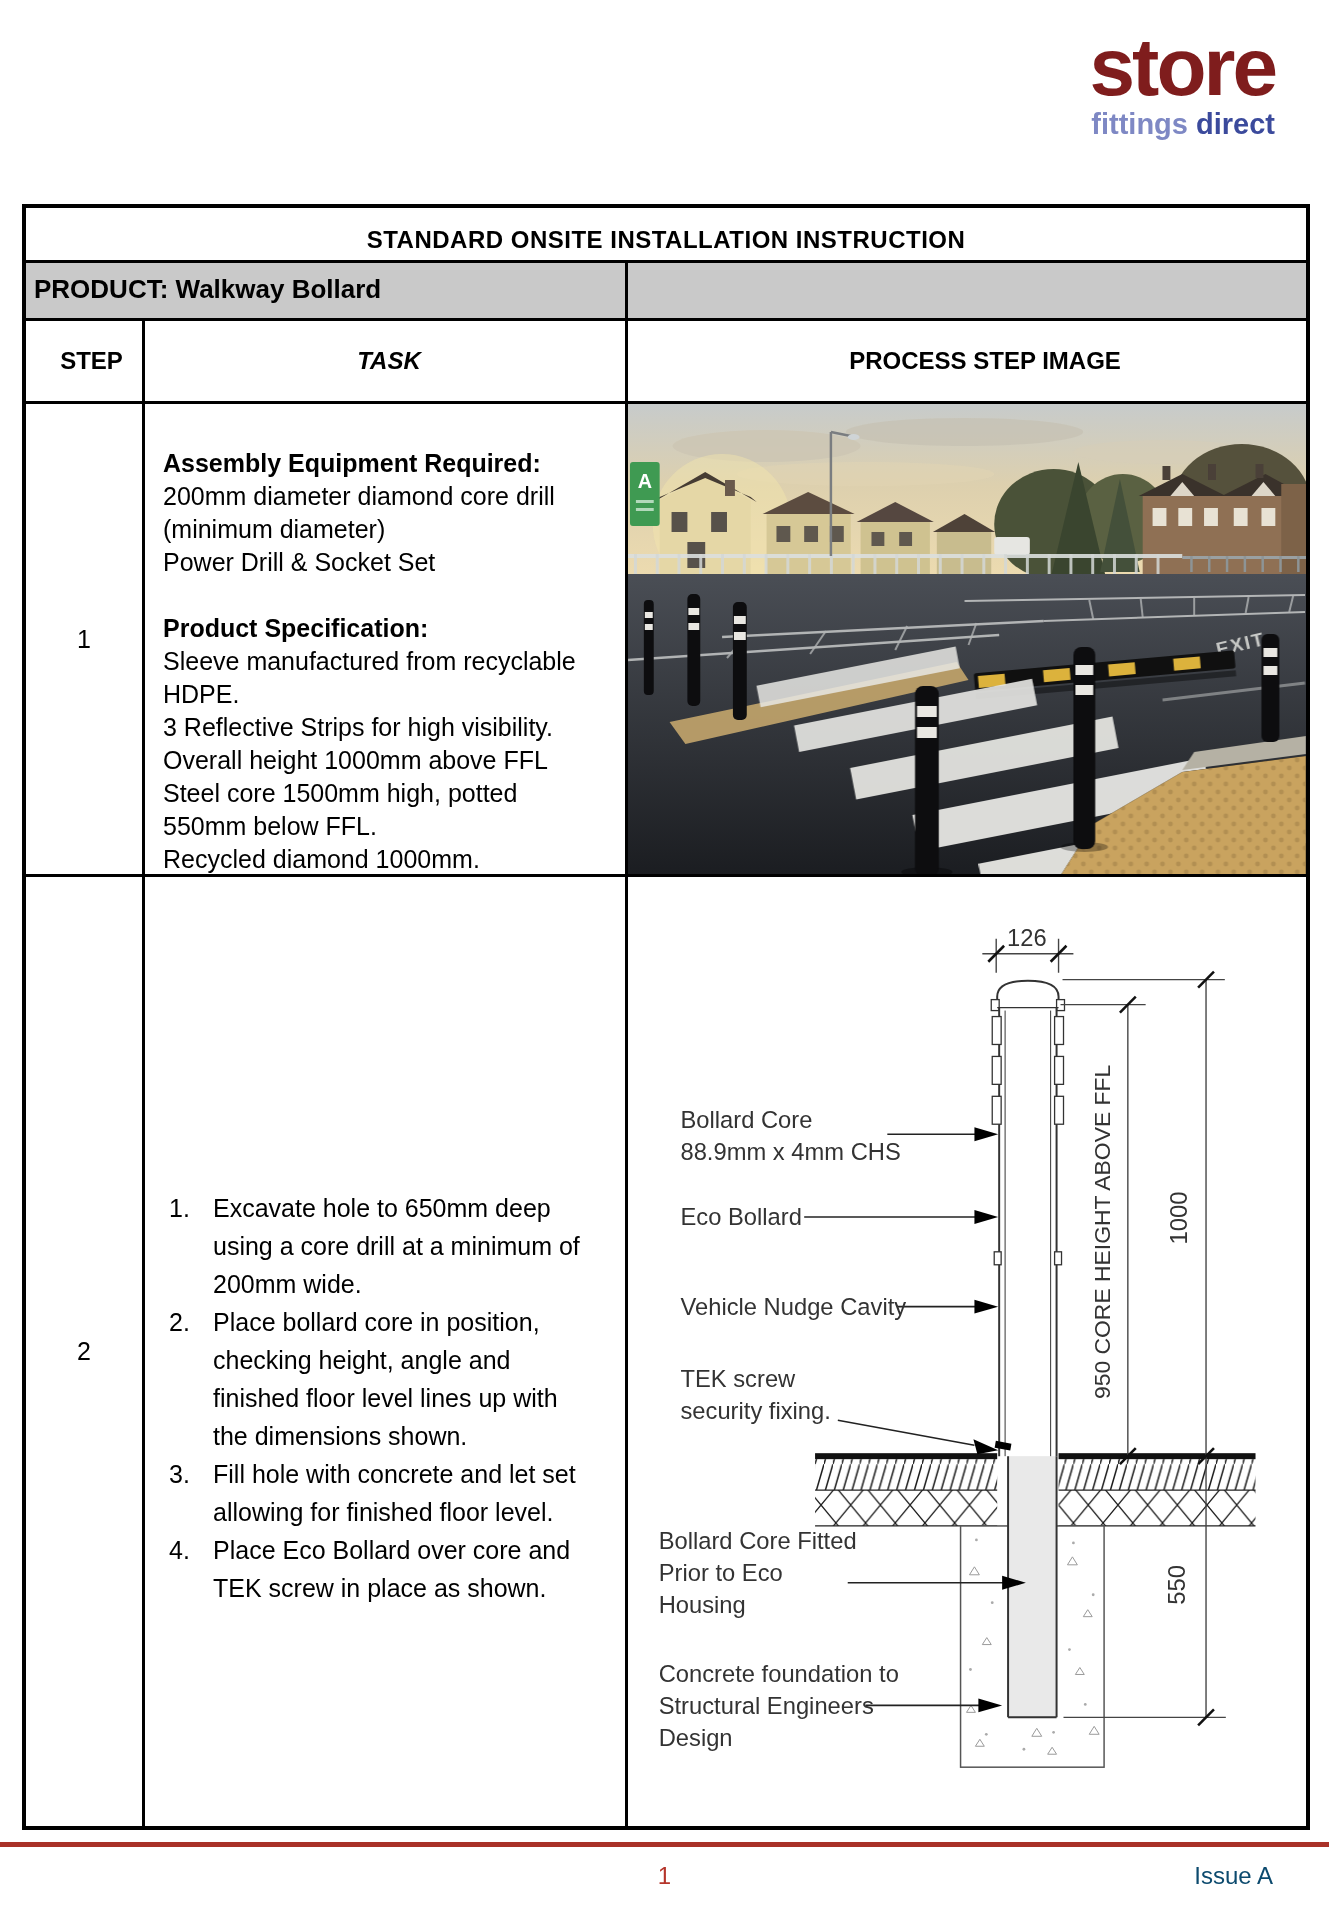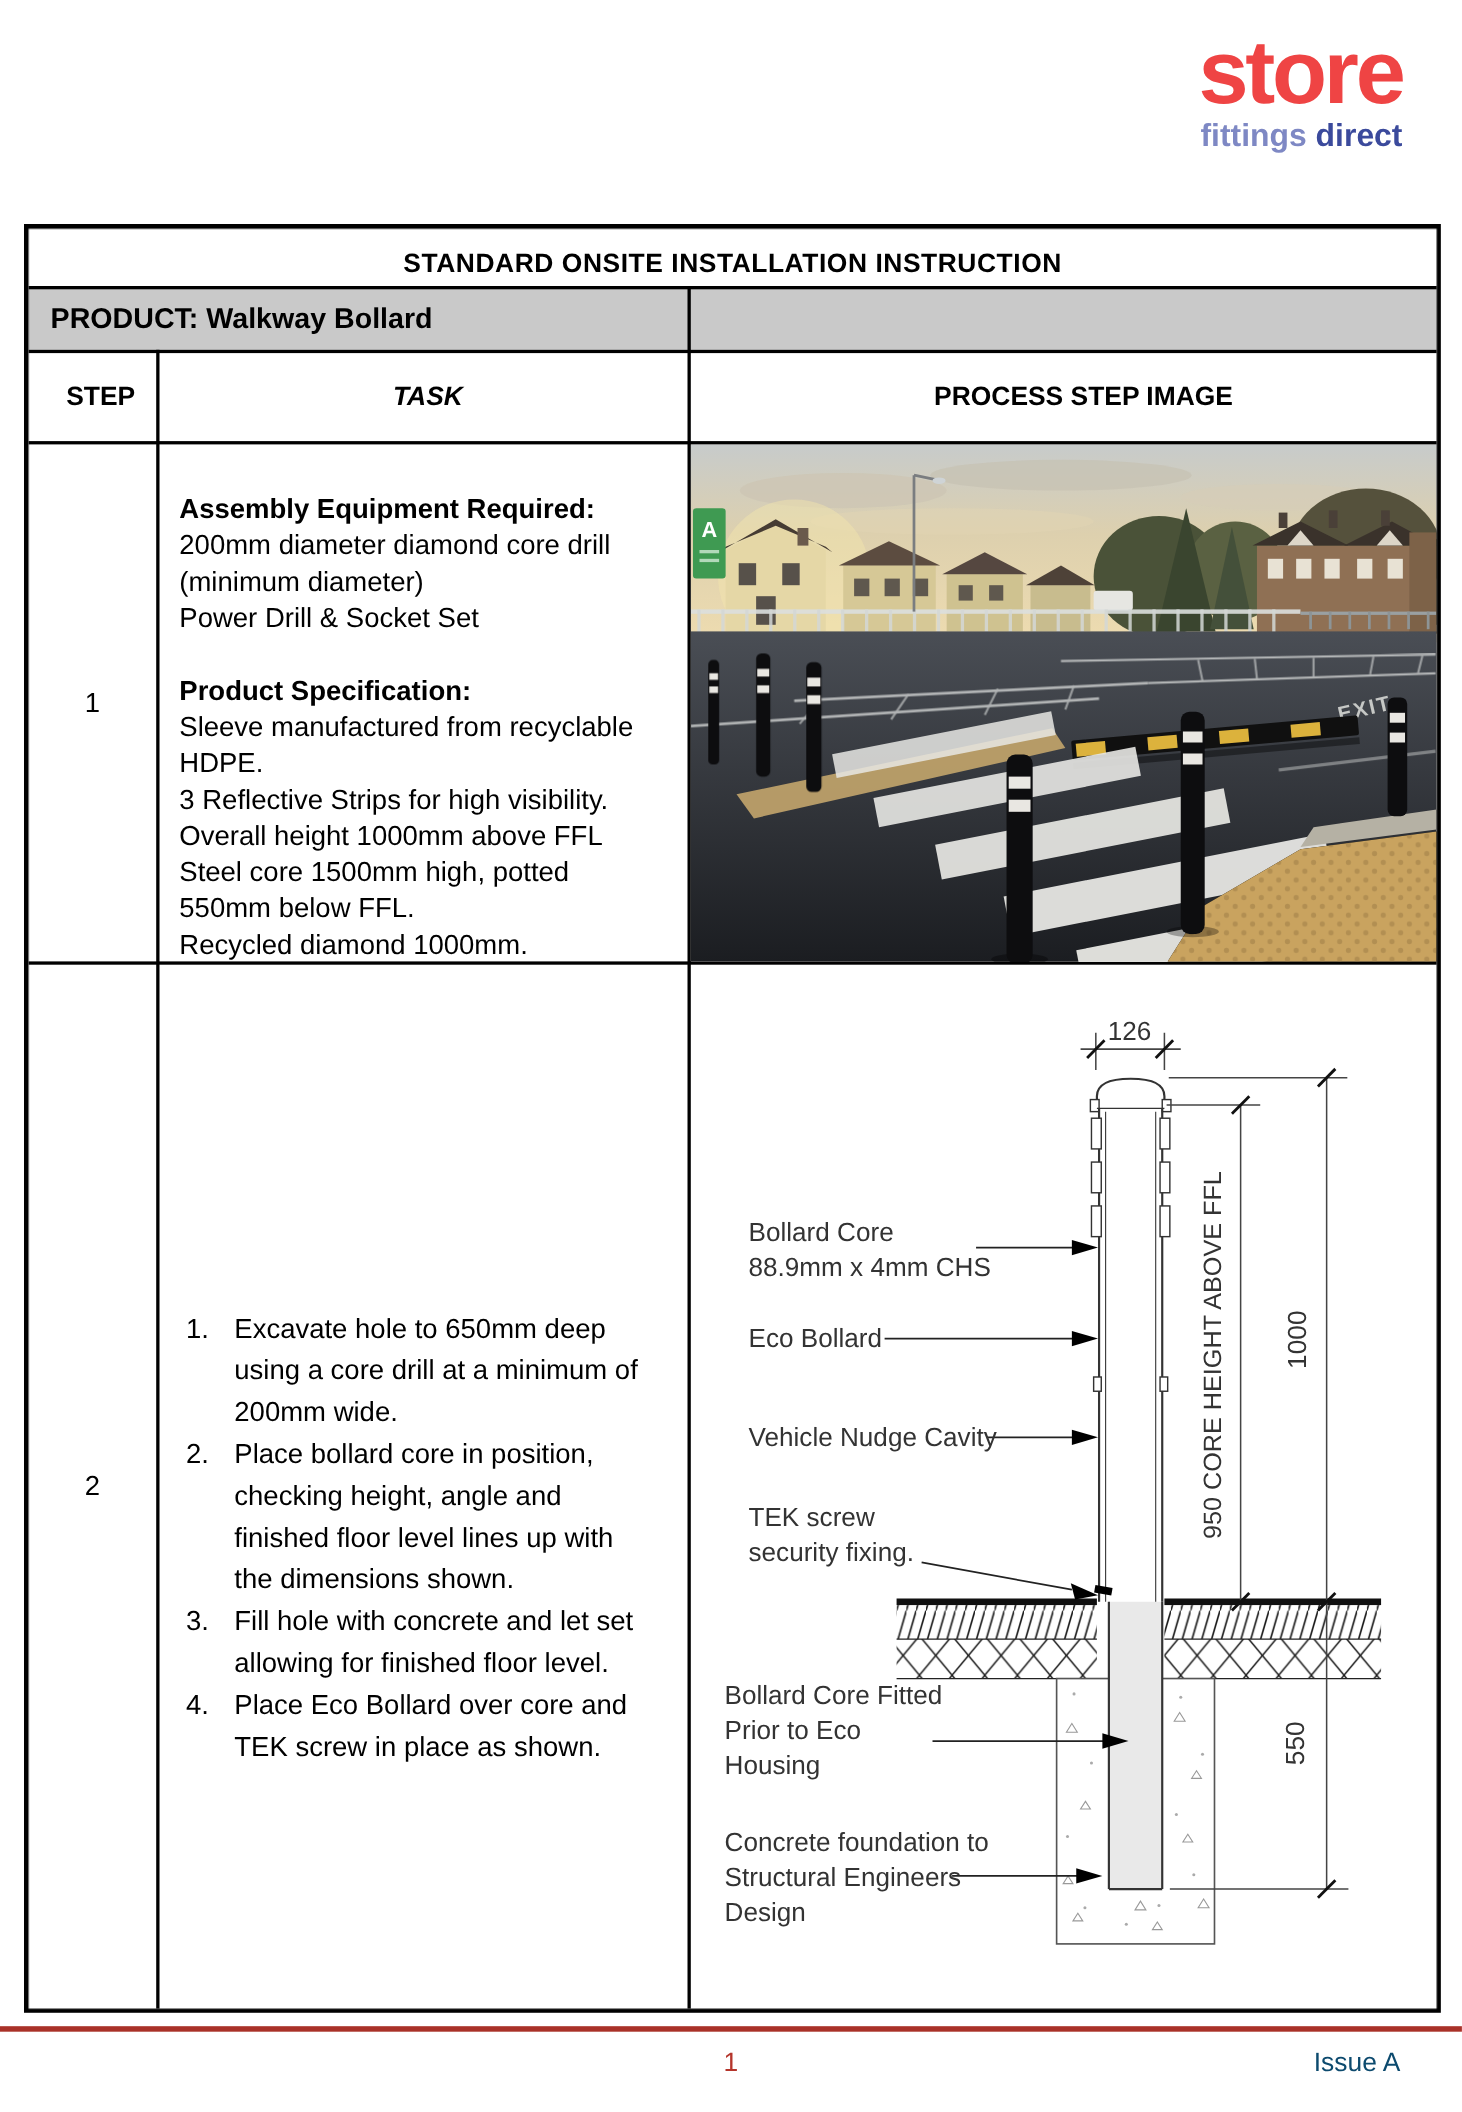--- a/index.html
+++ b/index.html
@@ -5,27 +5,27 @@
   html,body{margin:0;padding:0;background:#ffffff;}
   .page{position:relative;width:1329px;height:1920px;background:#fff;overflow:hidden;
         font-family:"Liberation Sans", sans-serif;color:#000;}
   .abs{position:absolute;}
   .hline{position:absolute;background:#000;height:3px;}
   .vline{position:absolute;background:#000;width:3px;}
   .center{display:flex;align-items:center;justify-content:center;}
   .vcenter{display:flex;align-items:center;}
   
   .logo{position:absolute;top:26px;right:54px;text-align:right;line-height:1;}
-  .logo-store{font-size:82px;font-weight:bold;letter-spacing:-3px;color:#ef4444;display:block;}
+  .logo-store{font-size:82px;font-weight:bold;letter-spacing:-3px;color:#7f1d1d;display:block;}
   .logo-sub{font-size:29px;font-weight:bold;margin-top:2px;display:block;}
   .logo-fittings{color:#7e88c4;}
   .logo-direct{color:#3b4a9c;}
   
   .title-row{font-size:24px;font-weight:bold;letter-spacing:.5px;}
-  .product-row{font-size:26px;font-weight:bold;padding-left:20px;}
+  .product-row{font-size:26px;font-weight:bold;padding-left:8px;}
   .colhead{font-size:24px;font-weight:bold;}
   .stepnum{font-size:25px;}
   .task1{font-size:25px;line-height:33px;padding:43px 6px 0 20px;}
   .t1line{height:33px;white-space:nowrap;}
   .t1head{font-weight:bold;}
   .group2{margin-top:33px;}
   .task2{font-size:25px;padding:312px 4px 0 24px;}
   .item{display:flex;}
   .inum{width:44px;flex:none;line-height:38px;}
   .ilines > div{height:38px;line-height:38px;white-space:nowrap;}

